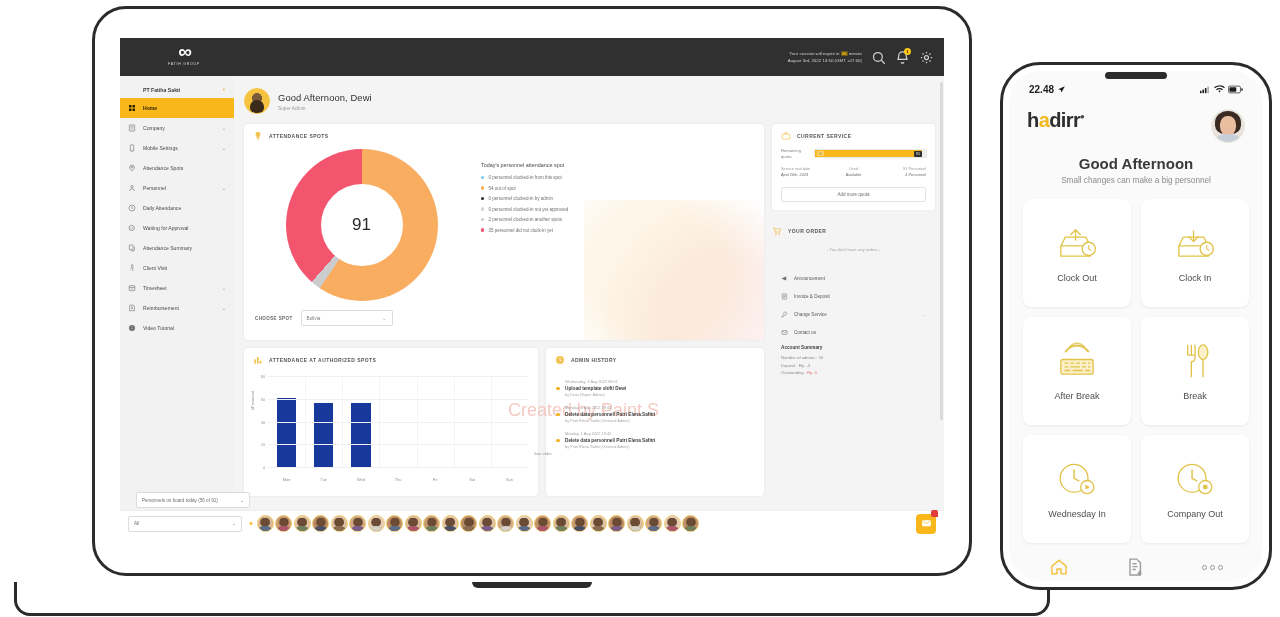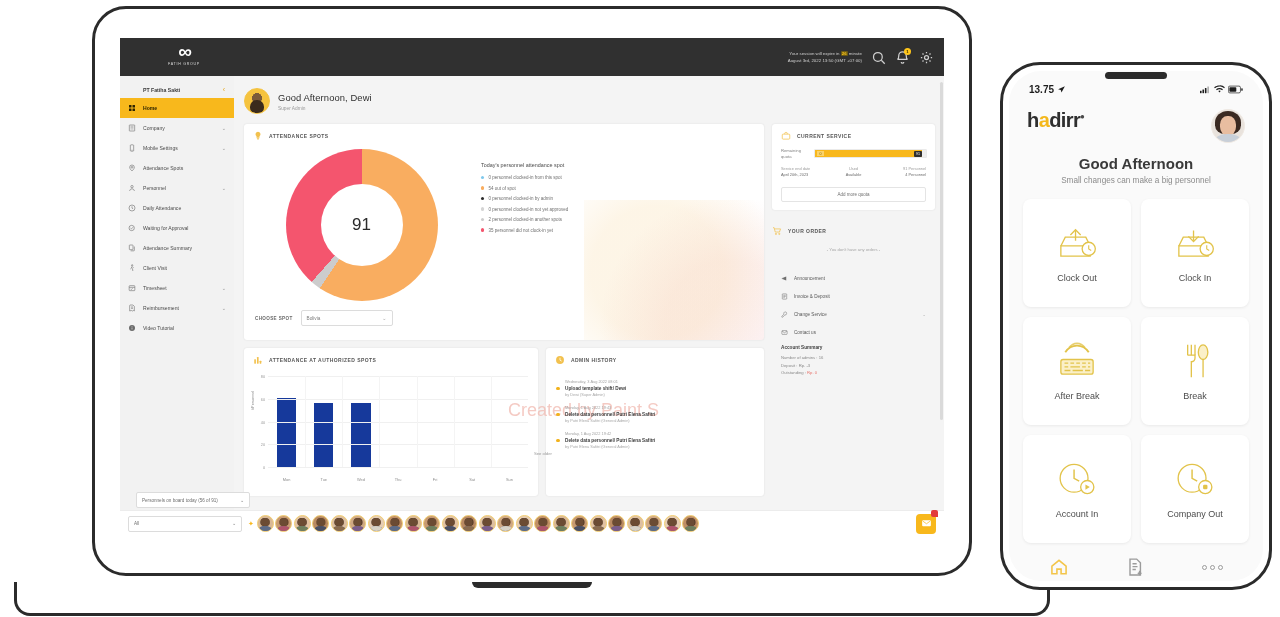--- a/index.html
+++ b/index.html
@@ -896,21 +896,21 @@
     </div>
   </div>
 
   <div id="phone">
     <div id="phone-body"></div>
     <div class="phone-notch"></div>
     <div id="phone-screen">
 
       <div class="status-bar">
         <div class="sb-left">
-          <span>13.75</span>
+          <span>22.48</span>
           <svg width="9" height="9" viewBox="0 0 24 24" fill="currentColor">
               <path d="M21 3L3 11l7 2 2 7 9-17z"></path>
             </svg>
         </div>
         <div class="sb-right">
           <svg width="11" height="9" viewBox="0 0 18 12" fill="currentColor">
               <rect x="0" y="8" width="2.6" height="4" rx=".6"></rect>
               <rect x="4" y="6" width="2.6" height="6" rx=".6"></rect>
               <rect x="8" y="3.5" width="2.6" height="8.5" rx=".6"></rect>
               <rect x="12" y="1" width="2.6" height="11" rx=".6" opacity=".35"></rect>
@@ -988,21 +988,21 @@
           <span class="tile-lbl">Break</span>
         </div>
 
         <div class="tile">
           <svg viewBox="0 0 60 52" fill="none" stroke="#e2c34a" stroke-width="1.8">
             <circle cx="26" cy="25" r="19"></circle>
               <path d="M26 13v12l7 4" stroke-width="2"></path>
             <circle cx="44" cy="37" r="9" fill="#fff"></circle>
               <path d="M41.5 33.5l6 3.5-6 3.5z" fill="#e2c34a" stroke="none"></path>
           </svg>
-          <span class="tile-lbl">Account In</span>
+          <span class="tile-lbl">Wednesday In</span>
         </div>
 
         <div class="tile">
           <svg viewBox="0 0 60 52" fill="none" stroke="#e2c34a" stroke-width="1.8">
             <circle cx="26" cy="25" r="19"></circle>
               <path d="M26 13v12l7 4" stroke-width="2"></path>
             <circle cx="44" cy="37" r="9" fill="#fff"></circle>
               <rect x="41" y="34" width="6" height="6" rx="1.6" fill="#e2c34a" stroke="none"></rect>
           </svg>
           <span class="tile-lbl">Company Out</span>

